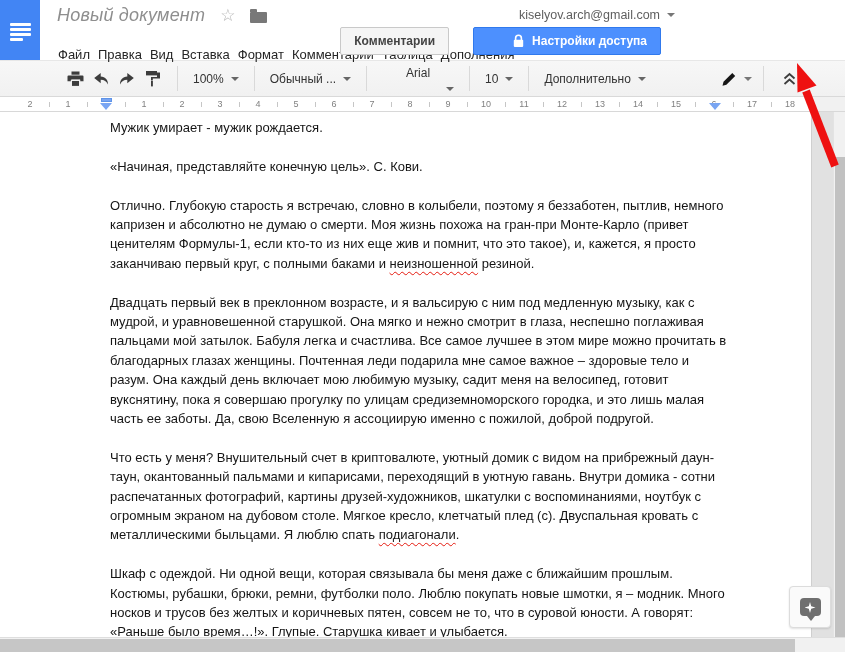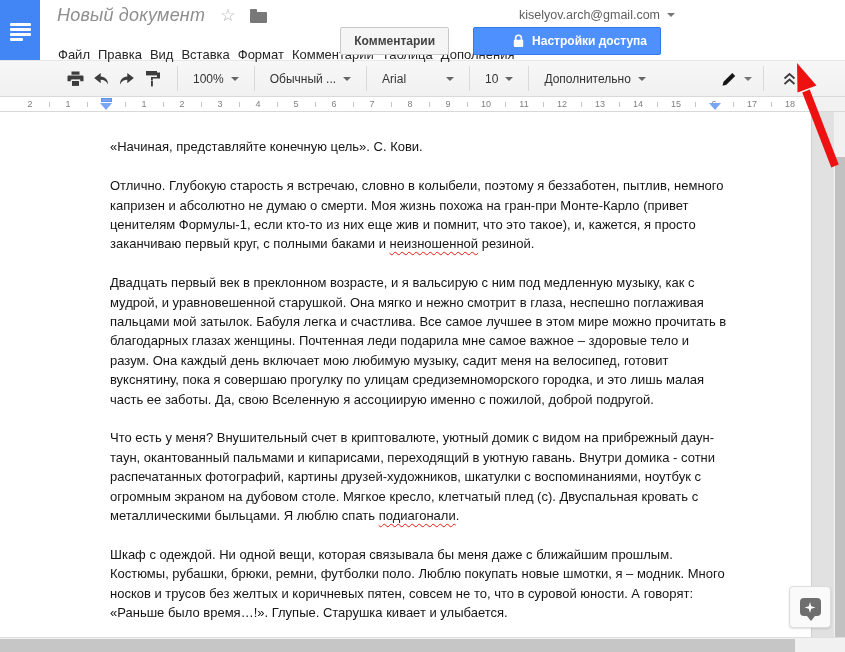--- a/index.html
+++ b/index.html
@@ -32,21 +32,21 @@
   .btn-comments { background:#f5f5f5; border:1px solid #c9c9c9; color:#444; }
   .btn-share { background:#4d90fe; border:1px solid #3079ed; color:#fff; gap:8px;padding-left:39px; }
 
   
   .toolbar { position:absolute; left:0; top:60px; width:845px; height:37px; background:linear-gradient(#f7f7f7,#f1f1f1); border-top:1px solid #e7e7e7; border-bottom:1px solid #d9d9d9; z-index:4; }
   .toolbar-inner { display:flex; align-items:center; height:100%; padding-left:62px; padding-right:42px; }
   .tb-ico { width:26px; height:24px; display:flex; align-items:center; justify-content:center; border-radius:2px; cursor:pointer; }
   .tb-sep { width:1px; height:25px; background:#d9d9d9; margin:0 11px; }
   .tb-drop { display:flex; align-items:center; gap:7px; font-size:12px; color:#333; cursor:pointer; padding:0 4px; }
   .tb-drop .caret { border-top-color:#666; }
-  .w-zoom { min-width:48px; } .w-style { min-width:78px; } .w-font { min-width:80px; } .w-size { min-width:36px; }
+  .w-zoom { min-width:48px; } .w-style { min-width:78px; } .w-font { min-width:80px;flex-direction:column; } .w-size { min-width:36px; }
   .pencil-group { margin-left:auto; display:flex; align-items:center; gap:7px; cursor:pointer; }
   .collapse-btn { width:28px; height:26px; display:flex; align-items:center; justify-content:center; cursor:pointer; }
 
   
   .ruler { position:absolute; left:0; top:97px; width:845px; height:15px; background:#f1f1f1; border-bottom:1px solid #d8d8d8; z-index:3; }
   .ruler-white { position:absolute; left:0; top:0; width:812px; height:100%; background:#fff; border-right:1px solid #ddd; }
   .ruler .num { position:absolute; top:2px; transform:translateX(-50%); font-size:9px; color:#808080; }
   .ruler .tick { position:absolute; bottom:4px; width:1px; height:5px; background:#c6c6c6; }
   .ind-rect { position:absolute; left:101px; top:1px; width:11px; height:4px; background:#79a5f2; border:1px solid #5f94e8; cursor:ew-resize; }
   .ind-tri { position:absolute; top:6px; width:0; height:0; border-left:6px solid transparent; border-right:6px solid transparent; border-top:7px solid #79a5f2; cursor:ew-resize; }
@@ -241,20 +241,21 @@
       <span class="num" style="left: 790px;">18</span>
     </div>
   <div class="ind-rect"></div>
   <div class="ind-tri ind-left"></div>
   <div class="ind-tri ind-right"></div>
 </div>
 
 <div class="doc-area">
   <div class="page">
     <div class="doc-text" id="doc-text">
+        <p><span>Мужик умирает - мужик рождается.</span></p>
         <p></p>
         <p><span>«Начиная, представляйте конечную цель». С. Кови.</span></p>
         <p></p>
         <p><span>Отлично. Глубокую старость я встречаю, словно в колыбели, поэтому я беззаботен, пытлив, немного капризен и абсолютно не думаю о смерти. Моя жизнь похожа на гран-при Монте-Карло (привет ценителям Формулы-1, если кто-то из них еще жив и помнит, что это такое), и, кажется, я просто заканчиваю первый круг, с полными баками и </span><span class="sp">неизношенной</span><span> резиной.</span></p>
         <p></p>
         <p><span>Двадцать первый век в преклонном возрасте, и я вальсирую с ним под медленную музыку, как с мудрой, и уравновешенной старушкой. Она мягко и нежно смотрит в глаза, неспешно поглаживая пальцами мой затылок. Бабуля легка и счастлива. Все самое лучшее в этом мире можно прочитать в благодарных глазах женщины. Почтенная леди подарила мне самое важное – здоровые тело и разум. Она каждый день включает мою любимую музыку, садит меня на велосипед, готовит вукснятину, пока я совершаю прогулку по улицам средиземноморского городка, и это лишь малая часть ее заботы. Да, свою Вселенную я ассоциирую именно с пожилой, доброй подругой.</span></p>
         <p></p>
         <p><span>Что есть у меня? Внушительный счет в криптовалюте, уютный домик с видом на прибрежный даун-таун, окантованный пальмами и кипарисами, переходящий в уютную гавань. Внутри домика - сотни распечатанных фотографий, картины друзей-художников, шкатулки с воспоминаниями, ноутбук с огромным экраном на дубовом столе. Мягкое кресло, клетчатый плед (с). Двуспальная кровать с металлическими быльцами. Я люблю спать </span><span class="sp">подиагонали</span><span>.</span></p>
         <p></p>
         <p><span>Шкаф с одеждой. Ни одной вещи, которая связывала бы меня даже с ближайшим прошлым. Костюмы, рубашки, брюки, ремни, футболки поло. Люблю покупать новые шмотки, я – модник. Много носков и трусов без желтых и коричневых пятен, совсем не то, что в суровой юности. А говорят: «Раньше было время…!». Глупые. Старушка кивает и улыбается.</span></p>

